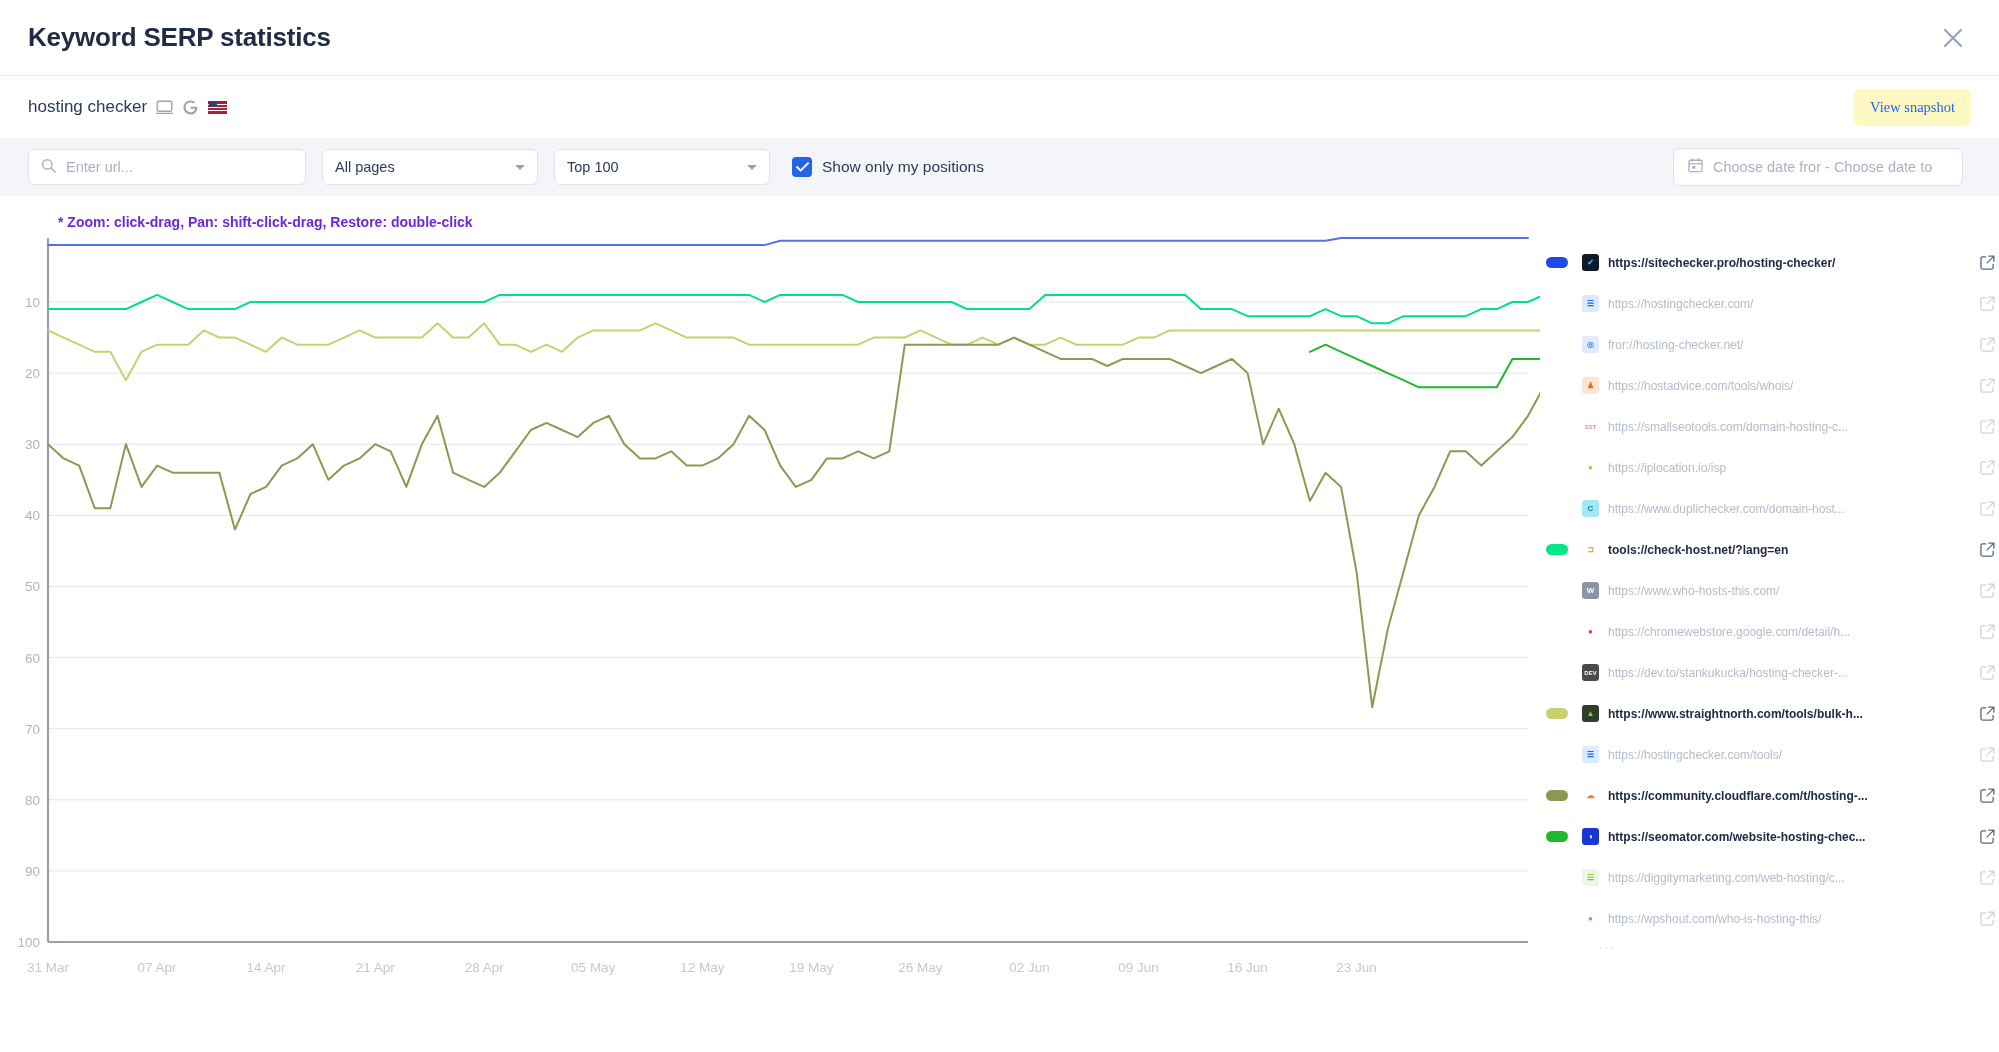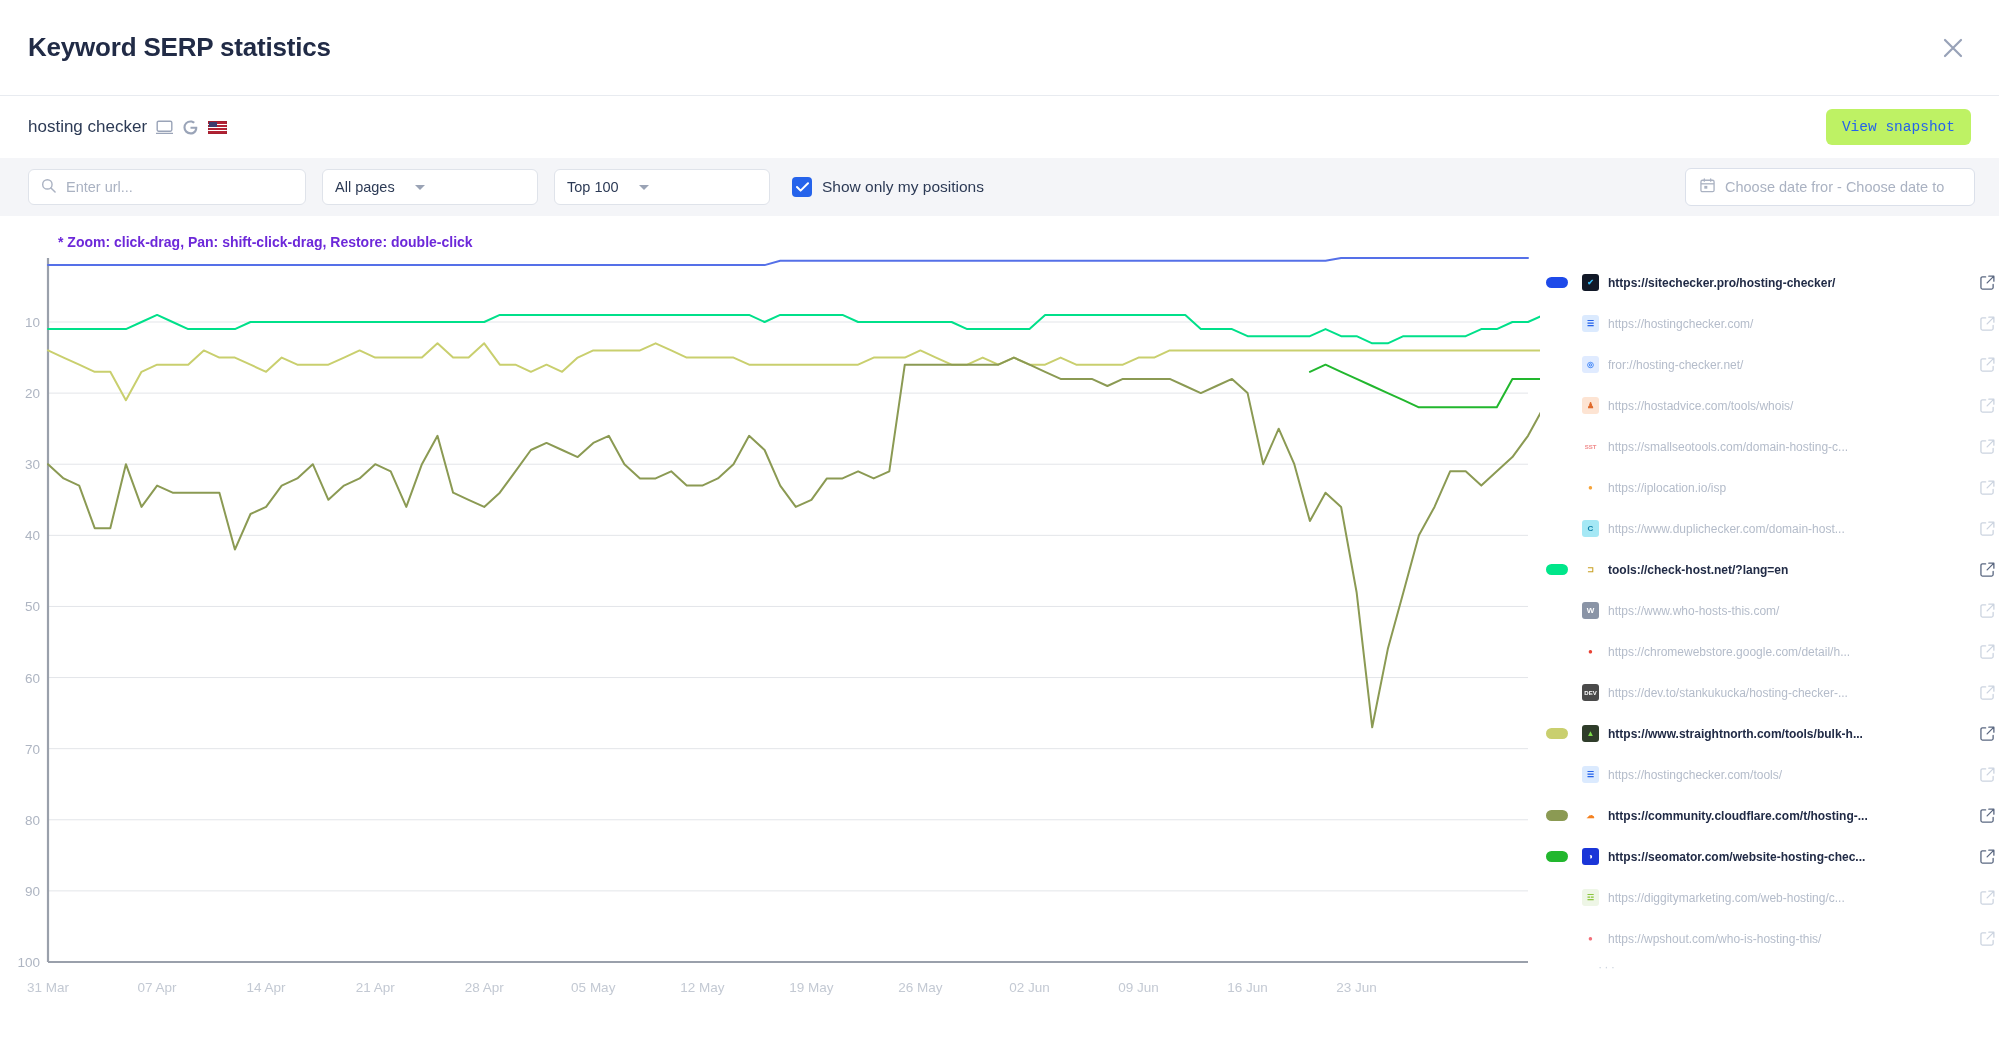--- a/index.html
+++ b/index.html
@@ -7,21 +7,21 @@
   body {
     width: 1999px; height: 1052px;
     background: #ffffff;
     font-family: "Liberation Sans", sans-serif;
     color: #2c3a55;
     overflow: hidden;
   }
 
   
   .modal-header {
-    height: 96px;
+    height: 76px;
     display: flex;
     align-items: center;
     justify-content: space-between;
     padding: 0 28px 0 28px;
     border-bottom: 1px solid #e8ebf0;
   }
   .modal-title {
     font-size: 26px;
     font-weight: bold;
     color: #212b46;
@@ -54,54 +54,54 @@
         #b22234 57.1% 71.4%, #ffffff 71.4% 85.7%,
         #b22234 85.7% 100%);
     position:relative;
     border:1px solid rgba(0,0,0,.07);
   }
   .flag::before {
     content:""; position:absolute; left:0; top:0;
     width:45%; height:54%; background:#3c3b6e;
   }
   .snapshot-btn {
-    background:#bef264;
+    background:#fef9c3;
     color:#2563eb;
     font-size:14.5px;
     padding:10px 16px;
     border-radius:6px;
     border:none;
     cursor:pointer;
-    font-family: Liberation Mono, monospace;
+    font-family: Liberation Serif, serif;
   }
 
   
   .filter-bar {
     background:#f4f5f8;
     height:58px;
     display:flex; align-items:center;
-    padding: 0 24px 0 28px;
+    padding: 0 36px 0 28px;
     gap:16px;
   }
   .input-wrap {
     width:278px; height:36px;
     background:#fff; border:1px solid #dfe3ea; border-radius:6px;
     display:flex; align-items:center; gap:8px;
     padding:0 12px;
   }
   .input-wrap input {
     border:none; outline:none; background:transparent;
     font-size:14.5px; font-family:inherit; color:#2c3a55;
     width:100%;
   }
   .input-wrap input::placeholder { color:#aab2c2; }
   .select {
     height:36px; min-width:100px;
     background:#fff; border:1px solid #dfe3ea; border-radius:6px;
-    display:flex; align-items:center; 
+    display:flex; align-items:center; justify-content:space-between;
     padding:0 12px; font-size:14.5px; cursor:pointer; gap:20px;
   }
   .select.w-allpages { width:216px; }
   .select.w-top { width:216px; }
   .caret {
     width:0;height:0;border-left:5px solid transparent;border-right:5px solid transparent;
     border-top:5px solid #9aa3b5;
   }
   .checkbox-row { display:flex; align-items:center; gap:10px; margin-left:6px; }
   .cbox {

